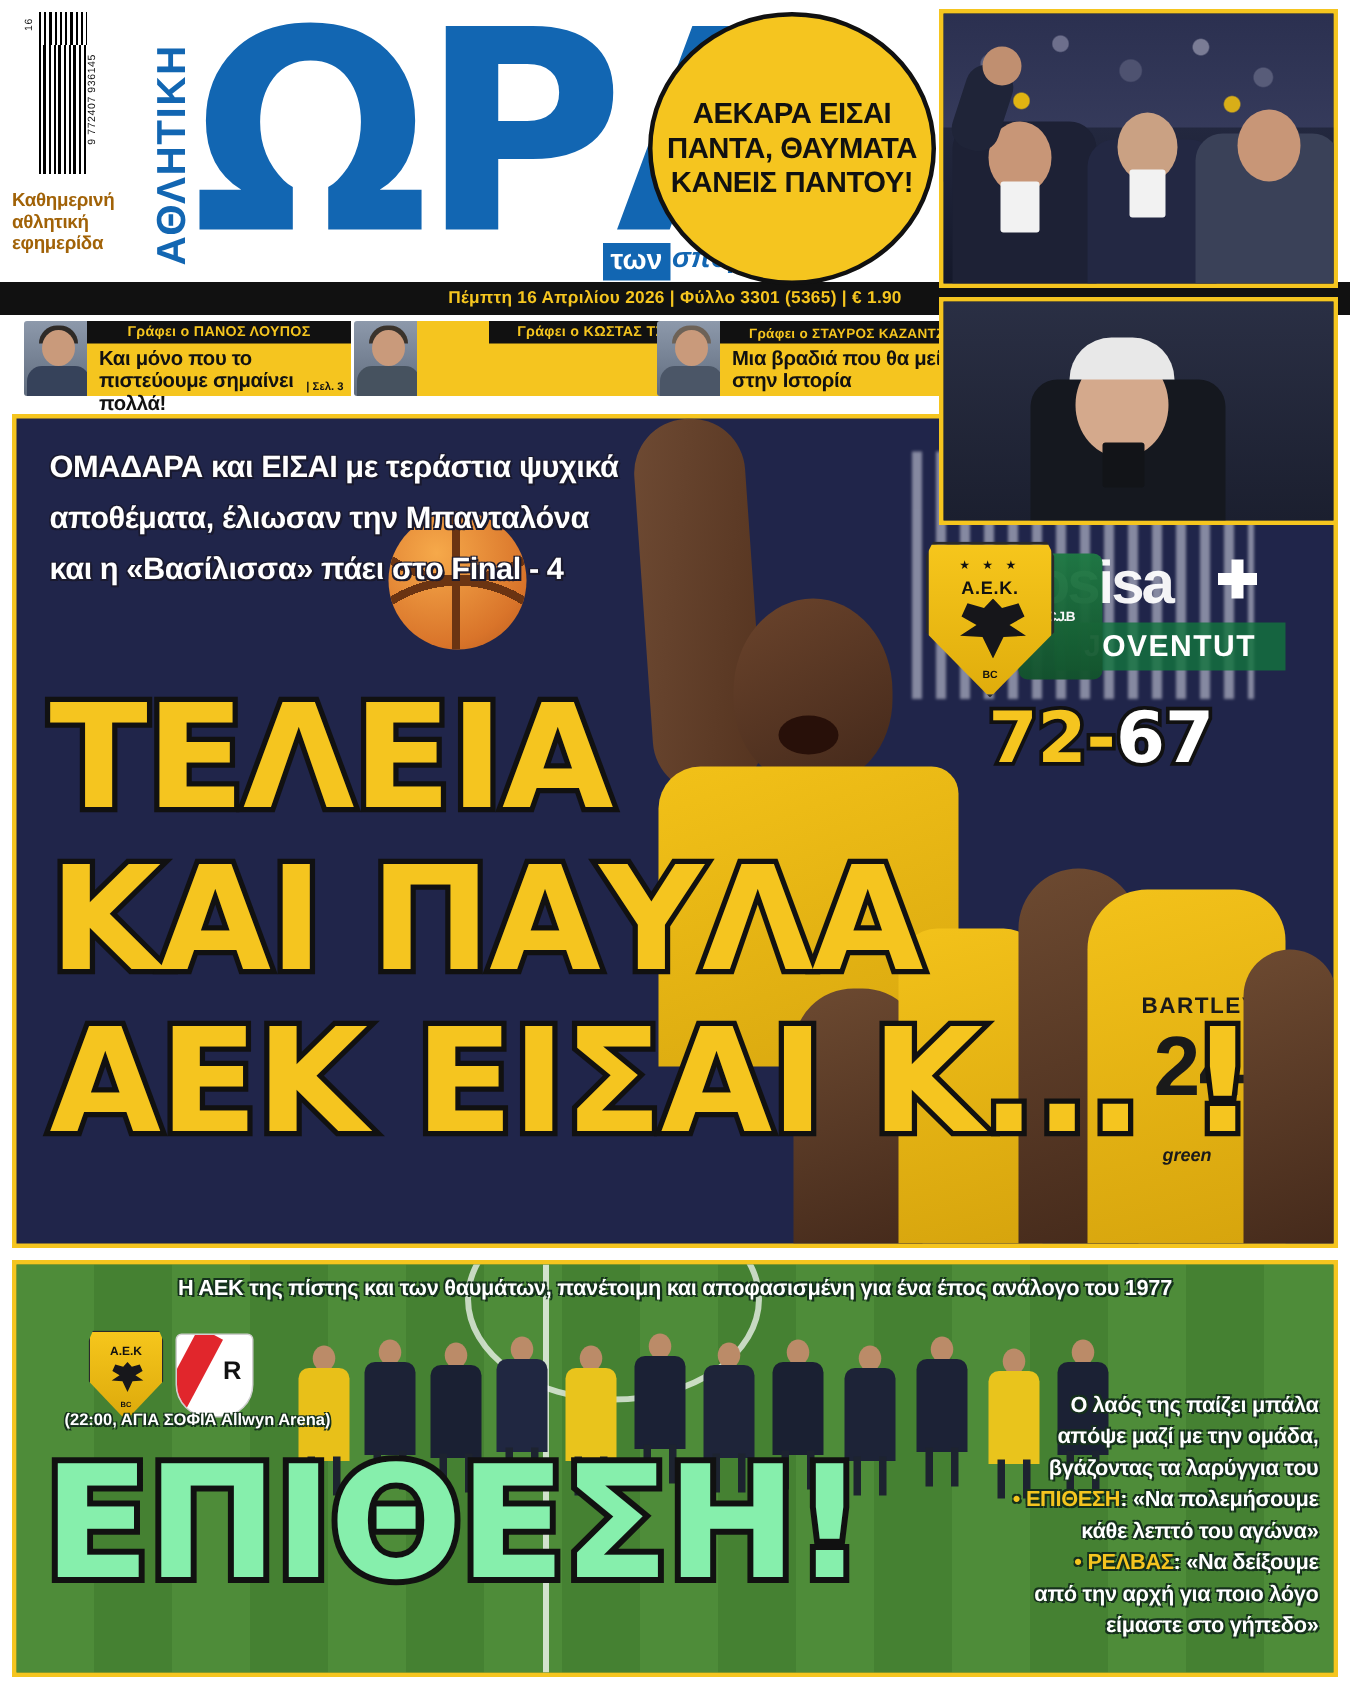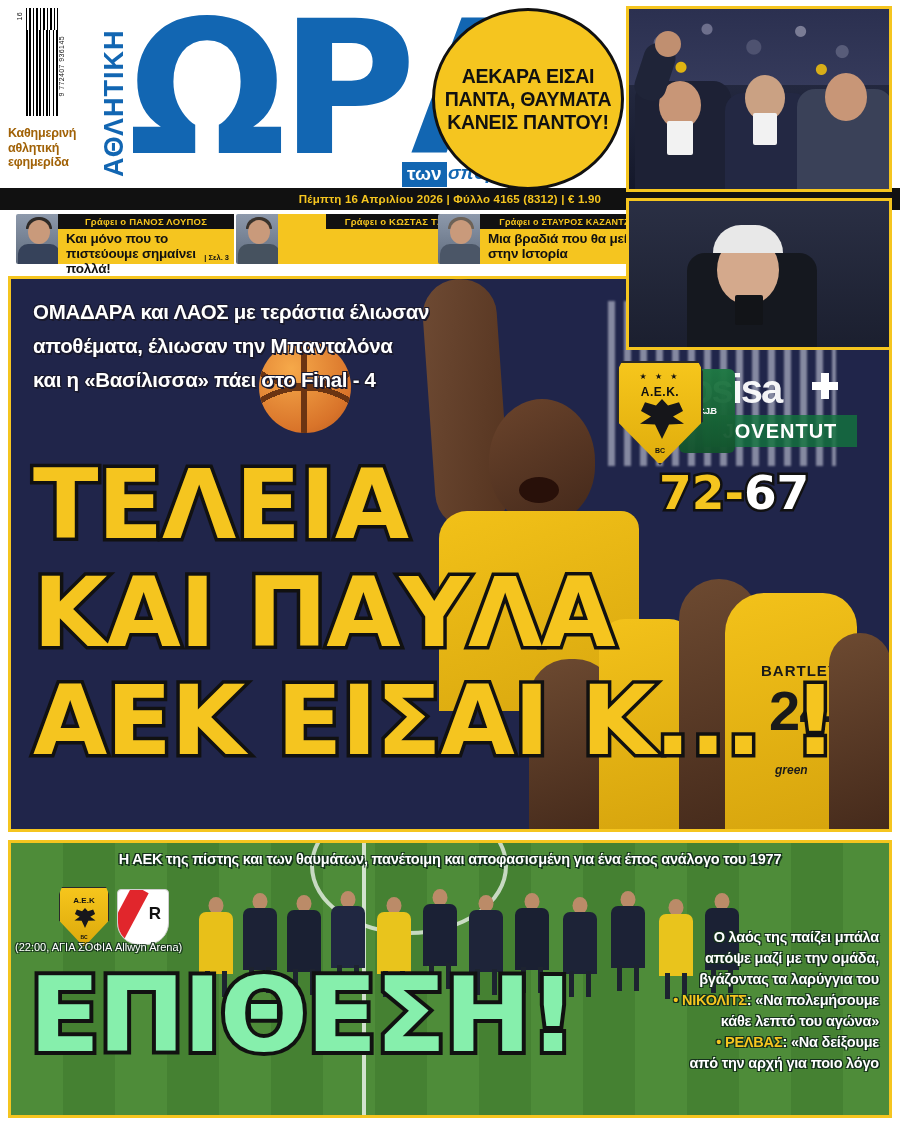--- a/index.html
+++ b/index.html
@@ -196,21 +196,21 @@
     clip-path:polygon(6% 0,94% 0,100% 12%,100% 56%,50% 100%,0 56%,0 12%);
     border:1.5px solid #2a2a2a;box-sizing:border-box;}
   .b-aek .t{position:absolute;left:0;top:8px;width:100%;text-align:center;font-size:8px;font-weight:bold;color:#111;}
   .b-aek .e{position:absolute;left:13px;top:20px;width:24px;height:20px;background:#17171b;
     clip-path:polygon(50% 0,62% 16%,84% 8%,92% 30%,72% 44%,94% 62%,64% 64%,50% 100%,36% 64%,6% 62%,28% 44%,8% 30%,16% 8%,38% 16%);}
   .b-aek .bc{position:absolute;left:0;bottom:6px;width:100%;text-align:center;font-size:5px;font-weight:bold;color:#111;}
   .b-rayo{position:absolute;left:62px;top:2px;width:52px;height:56px;background:#fff;border-radius:4px 4px 22px 22px;
     border:1.5px solid #cfcfcf;box-sizing:border-box;overflow:hidden;}
   .b-rayo .stripe{position:absolute;left:-6px;top:-6px;width:18px;height:84px;background:#e1262c;transform:rotate(28deg);}
   .b-rayo .r{position:absolute;right:7px;top:14px;font-size:17px;font-weight:bold;color:#111;}
-  .venue{position:absolute;left:4px;top:98px;z-index:5;font-size:11px;font-weight:normal;color:#fff;
+  .venue{position:absolute;left:32px;top:98px;z-index:5;font-size:11px;font-weight:bold;color:#fff;
     white-space:nowrap;text-shadow:1.2px 1.2px 0 #16301d,-1px -1px 0 #16301d,1px -1px 0 #16301d,-1px 1px 0 #16301d;text-align:right;}
 
   .epithesi{position:absolute;left:18px;top:120px;z-index:6;
     font-size:104px;line-height:104px;font-weight:bold;color:#86efac;
     font-family:"DejaVu Sans",sans-serif;letter-spacing:-2px;white-space:nowrap;
     -webkit-text-stroke:8px #111;paint-order:stroke fill;}
 
   .quotes{position:absolute;right:10px;top:84px;width:252px;z-index:6;text-align:right;
     font-size:14.5px;line-height:21px;font-weight:bold;color:#fff;letter-spacing:-.2px;
     text-shadow:1.4px 1.4px 0 #15301c,-1.1px -1.1px 0 #15301c,1.1px -1.1px 0 #15301c,-1.1px 1.1px 0 #15301c;}
@@ -267,21 +267,21 @@
     <div class="photo-mid">
       <div class="scene">
         <div class="crowd" style="height:100%;background:linear-gradient(#2a2f44,#1b1f2f);"></div>
         <div class="suit" style="left:58px;width:130px;height:94px;background:#15181f;"></div>
         <div class="head" style="left:88px;top:34px;width:62px;height:70px;background:#d4a98c;"></div>
         <div class="collar" style="left:106px;top:94px;width:28px;height:30px;background:#121418;"></div>
         <div class="head" style="left:84px;top:24px;width:70px;height:28px;border-radius:34px 34px 0 0;background:#e8e8e8;"></div>
       </div>
     </div>
 
-    <div class="dateline" style="top:188px;">Πέμπτη 16 Απριλίου 2026  |  Φύλλο 4165 (8312)  |  € 1.90</div>
+    <div class="dateline" style="top:188px;">Πέμπτη 16 Απριλίου 2026  |  Φύλλο 3301 (5365)  |  € 1.90</div>
   </div>
 
   <div class="colstrip">
 
     <div class="col" style="left:16px;width:218px;">
       <div class="photo">
         <div class="f-hair"></div>
         <div class="f-head"></div>
         <div class="f-body"></div>
       </div>
@@ -335,21 +335,21 @@
       <div class="gp jersey" style="left:70px;width:96px;height:210px;"></div>
       <div class="gp skin" style="left:150px;width:80px;height:250px;"></div>
       <div class="gp jersey" style="left:196px;width:132px;height:236px;border-radius:40px 34px 0 0;"></div>
       <div class="numtxt" style="left:232px;bottom:150px;font-size:15px;letter-spacing:1px;">BARTLEY</div>
       <div class="numtxt" style="left:240px;bottom:86px;font-size:56px;letter-spacing:-1px;text-align:center;">24</div>
       <div class="numtxt" style="left:246px;bottom:52px;font-size:12px;font-style:italic;">green</div>
       <div class="gp skin" style="left:300px;width:62px;height:196px;"></div>
     </div>
 
     <div class="lead">
-      <div>ΟΜΑΔΑΡΑ και ΛΑΟΣ με τεράστια έλιωσαν</div>
+      <div>ΟΜΑΔΑΡΑ και ΕΙΣΑΙ με τεράστια ψυχικά</div>
       <div>αποθέματα, έλιωσαν την Μπανταλόνα</div>
       <div>και η «Βασίλισσα» πάει στο Final - 4</div>
     </div>
 
     <div class="scorewrap">
       <div class="osisa">osisa</div>
       <div class="plus"></div>
       <div class="jov">C.J.B</div>
       <div class="jov-bar">JOVENTUT</div>
       <div class="aek-crest">
@@ -469,26 +469,27 @@
     <div class="venue">(22:00, ΑΓΙΑ ΣΟΦΙΑ Allwyn Arena)</div>
 
     <div class="epithesi">ΕΠΙΘΕΣΗ!</div>
 
     <div class="quotes">
       <div>Ο λαός της παίζει μπάλα</div>
       <div>απόψε μαζί με την ομάδα,</div>
       <div>βγάζοντας τα λαρύγγια του</div>
       <div>
         <span class="bullet">•</span>
-        <span class="nm">ΝΙΚΟΛΙΤΣ</span><span>:</span>
+        <span class="nm">ΕΠΙΘΕΣΗ</span><span>:</span>
         <span>«Να πολεμήσουμε</span>
       </div>
       <div>κάθε λεπτό του αγώνα»</div>
       <div>
         <span class="bullet">•</span>
         <span class="nm">ΡΕΛΒΑΣ</span><span>:</span>
         <span>«Να δείξουμε</span>
       </div>
       <div>από την αρχή για ποιο λόγο</div>
+      <div>είμαστε στο γήπεδο»</div>
     </div>
   </div>
 
 </div>
 
 </body></html>

